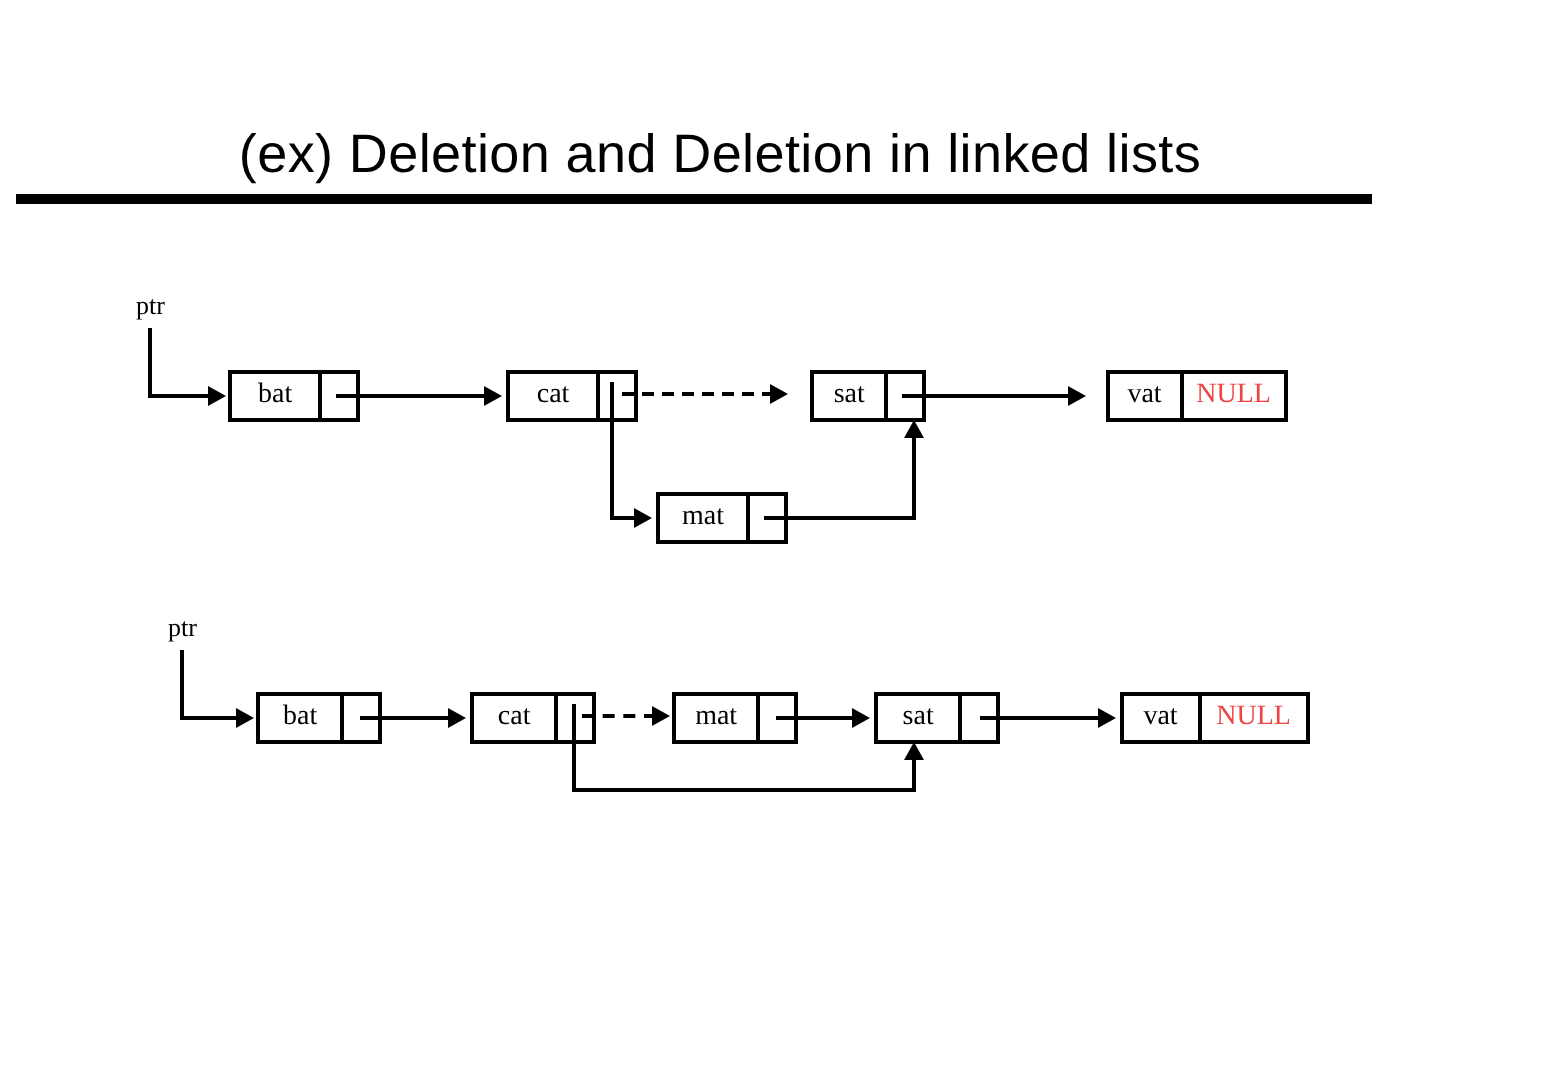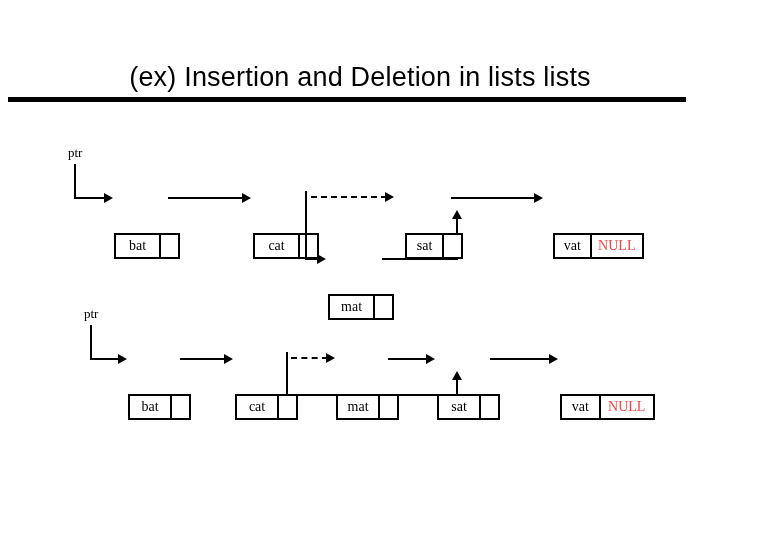--- a/index.html
+++ b/index.html
@@ -42,21 +42,20 @@
   }
   
   .node {
     position: absolute;
     box-sizing: border-box;
     border: 2px solid #000000;
     background: #ffffff;
     display: flex;
     align-items: stretch;
     height: 26px;
-    margin-top: 48px;
   }
   .cell-data {
     box-sizing: border-box;
     display: flex;
     align-items: center;
     justify-content: center;
     font-family: "Liberation Serif", serif;
     font-size: 14px;
     color: #000000;
     padding: 0 4px;
@@ -111,21 +110,21 @@
     border-left: 5px solid transparent;
     border-right: 5px solid transparent;
     border-bottom: 9px solid #000000;
   }
 </style>
 </head>
 <body>
 
 <div id="slide">
 
-  <div id="title-text">(ex) Insertion and Deletion in lists lists</div>
+  <div id="title-text">(ex) Deletion and Deletion in linked lists</div>
   <div id="title-rule"></div>
 
   <div>
 
     <div class="ptr-label" style="left:68px; top:145px;">ptr</div>
     <div class="vline" style="left:74px; top:164px; height:35px;"></div>
     <div class="hline" style="left:74px; top:197px; width:32px;"></div>
     <div class="arrow-right" style="left:104px; top:193px;"></div>
 
     <div class="node" style="left:114px; top:185px; width:66px;">

